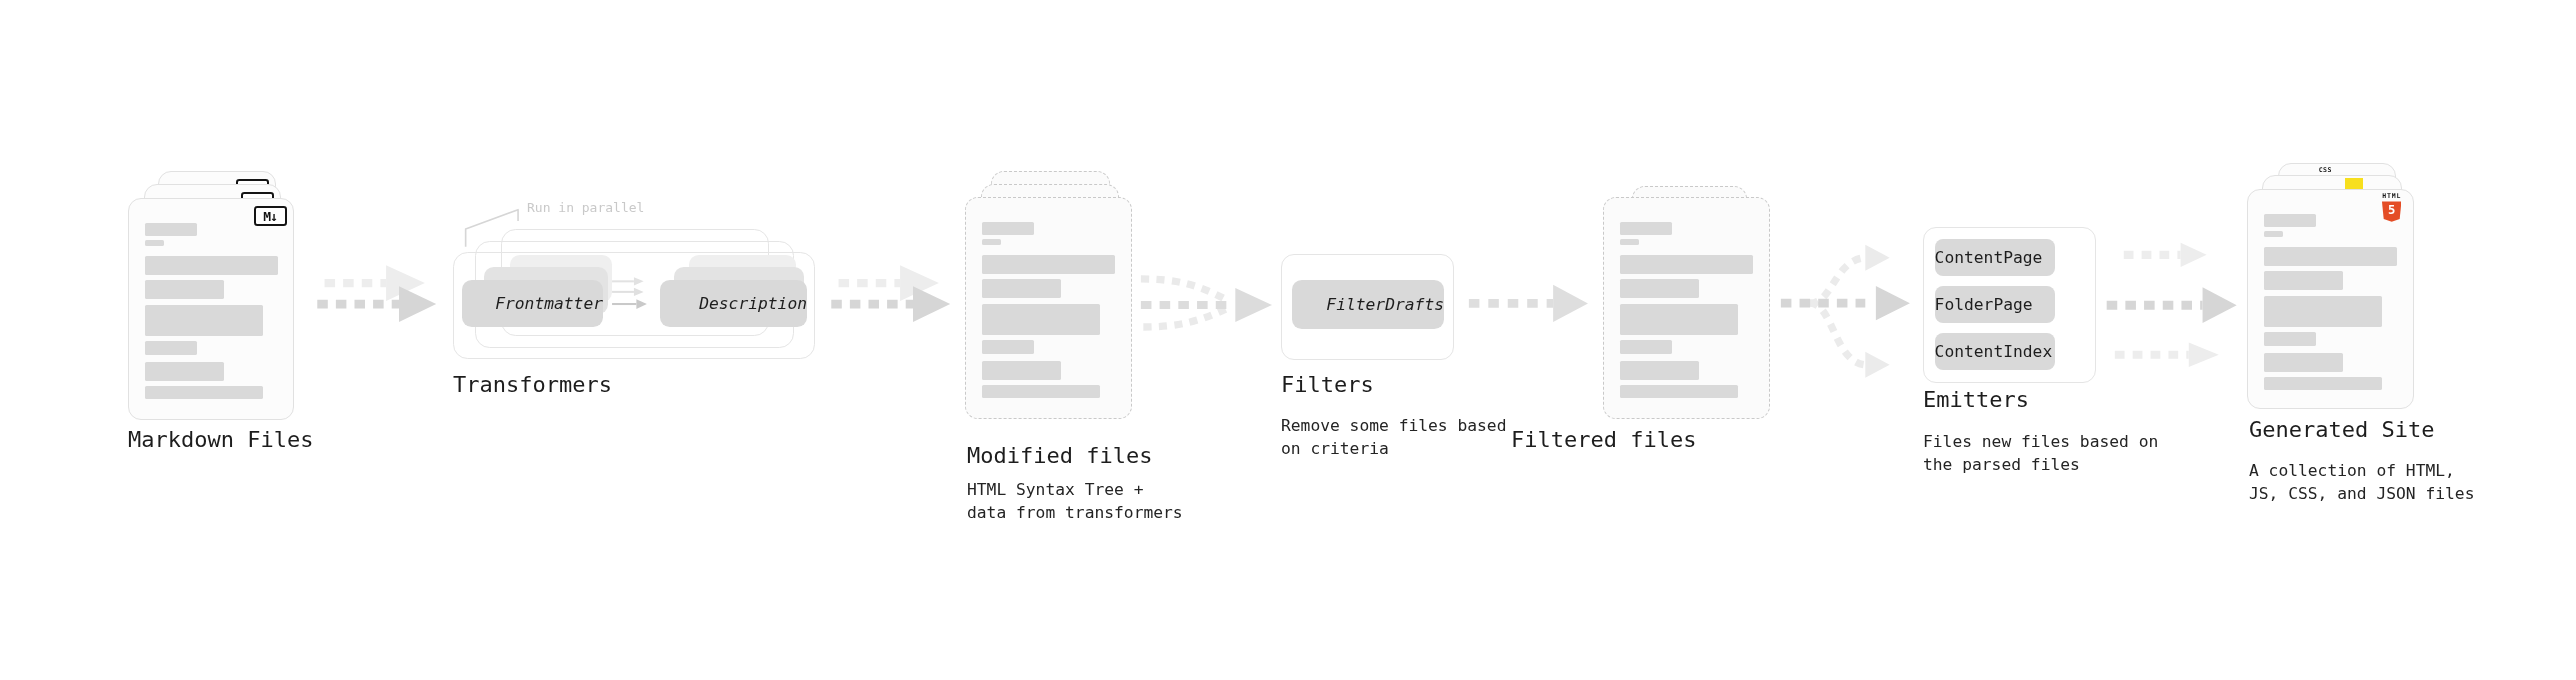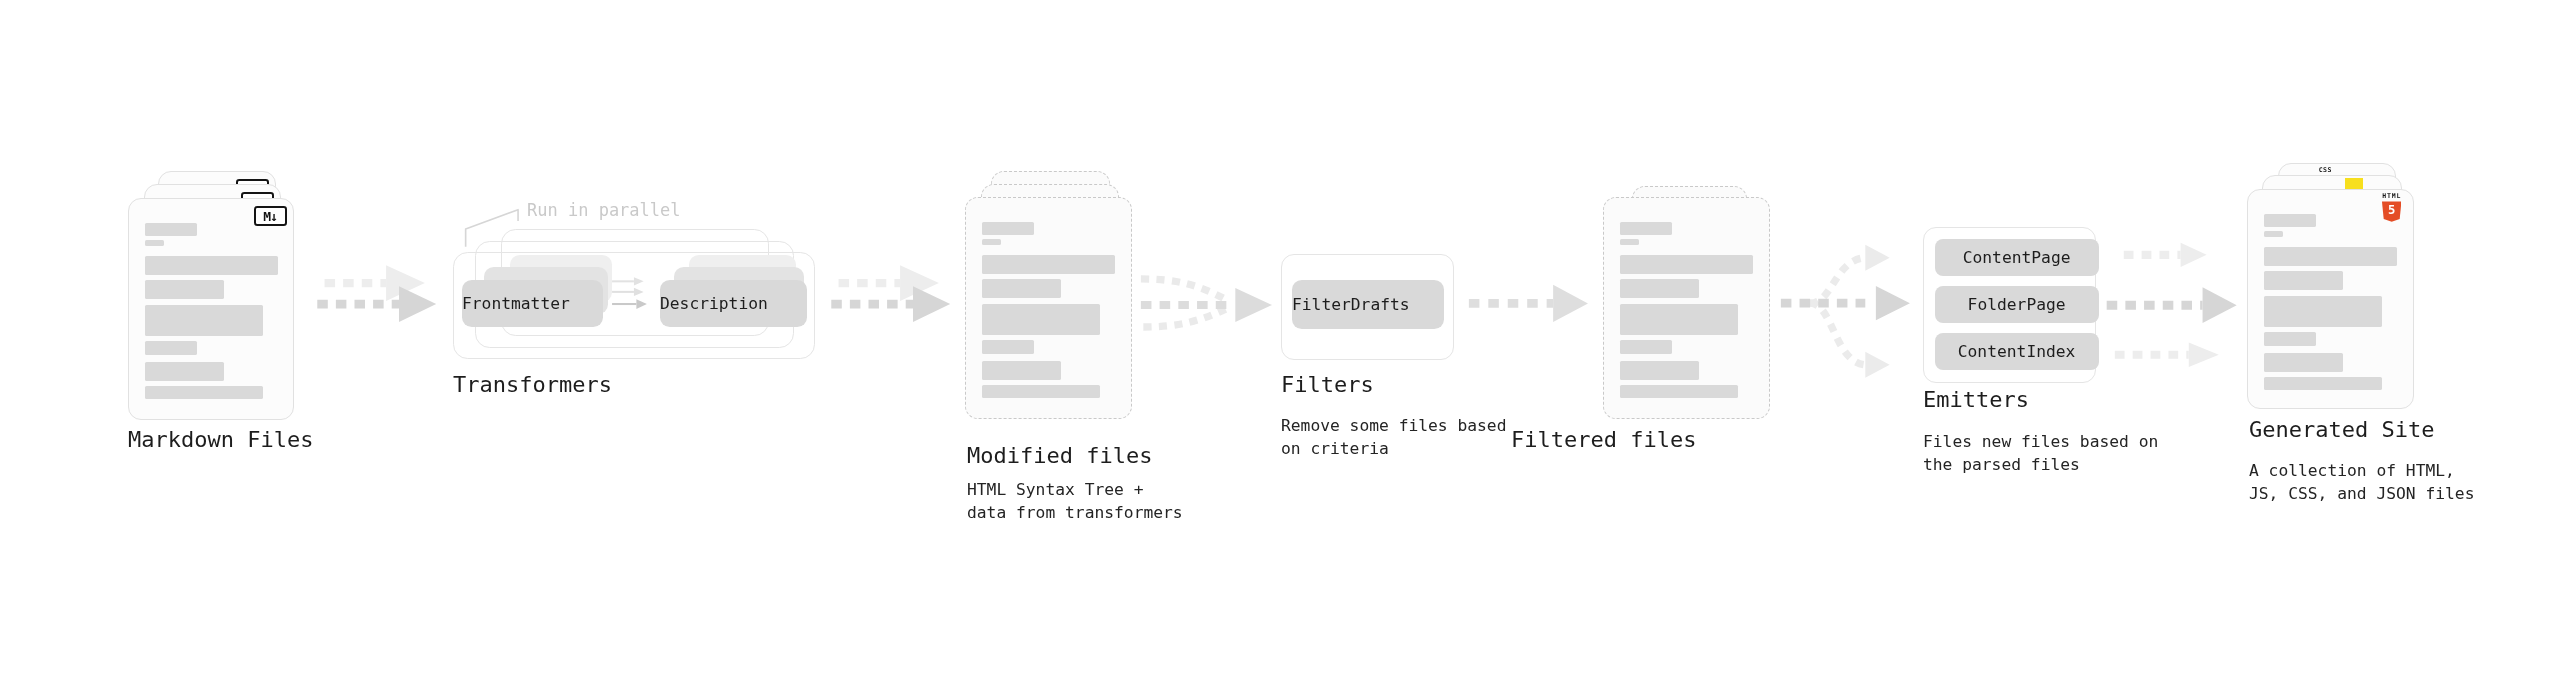--- a/index.html
+++ b/index.html
@@ -36,26 +36,26 @@
   .css-underline{width:16.3px;height:2.4px;background:#2d65f2;margin:0.8px auto 0;}
   
   .node-label{position:absolute;}
   .node-title{font-size:22px;line-height:24.4px;color:#1d1d1d;white-space:nowrap;}
   .node-caption{font-size:16.3px;line-height:23px;color:#242424;white-space:nowrap;}
   .cap-m20{margin-top:16.3px}.cap-m10{margin-top:9.8px}.cap-m22{margin-top:18px}
   .t-caption div.bullet{padding-left:9px;}
   
   .obox{position:absolute;border:1.6px solid #e5e5e5;border-radius:14.6px;box-sizing:border-box;background:transparent;}
   .tbox{position:absolute;height:47px;border-radius:9.8px;background:#d9d9d9;
-    display:flex;align-items:center;justify-content:flex-start;font-size:16.3px;color:#1d1d1d;z-index:6;}
+    display:flex;align-items:center;justify-content:flex-end;font-size:16.3px;color:#1d1d1d;z-index:6;font-style:italic;}
   .tbox.ghost1{background:#e3e3e3;z-index:5;}
   .tbox.ghost2{background:#efefef;z-index:4;}
-  .ebox{position:absolute;left:10.6px;width:164px;height:37px;border-radius:8.1px;background:#d9d9d9;
-    display:flex;align-items:center;justify-content:center;font-size:16.3px;color:#1d1d1d;}
-  .note-text{position:absolute;font-size:17px;color:#c9c9c9;white-space:nowrap;}
+  .ebox{position:absolute;left:10.6px;width:120px;height:37px;border-radius:8.1px;background:#d9d9d9;
+    display:flex;align-items:center;justify-content:flex-start;font-size:16.3px;color:#1d1d1d;}
+  .note-text{position:absolute;font-size:13px;color:#c9c9c9;white-space:nowrap;}
   .arrow-svg{position:absolute;}
 </style>
 </head>
 <body>
 
 <div class="canvas">
 
   <div>
     <div class="doc z1" style="left:158px;top:171px;width:118px;height:219px">
       <div class="md-badge">

